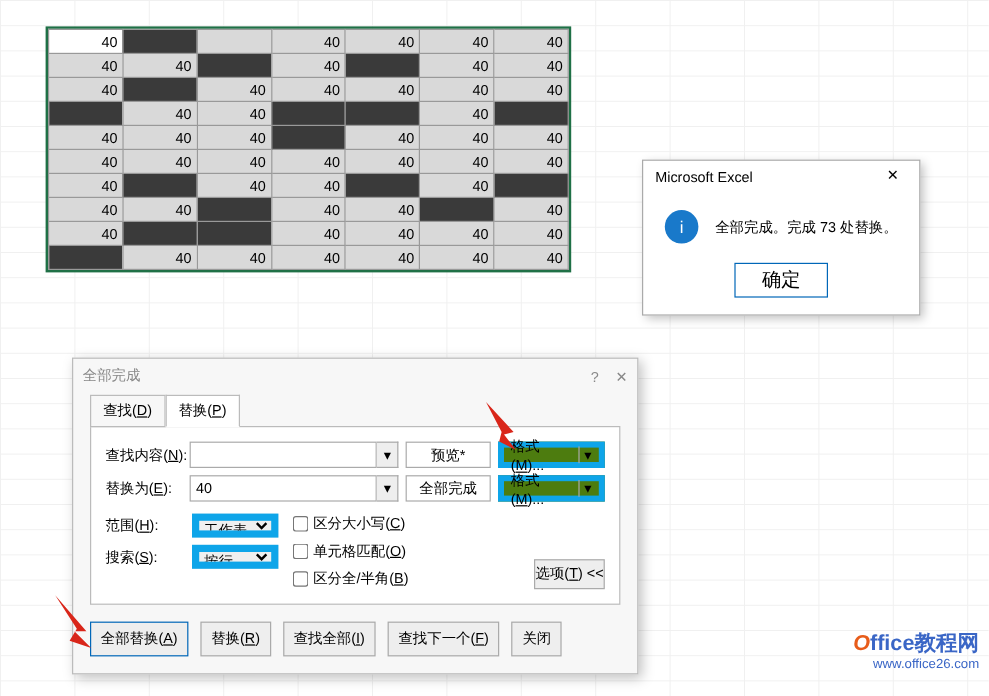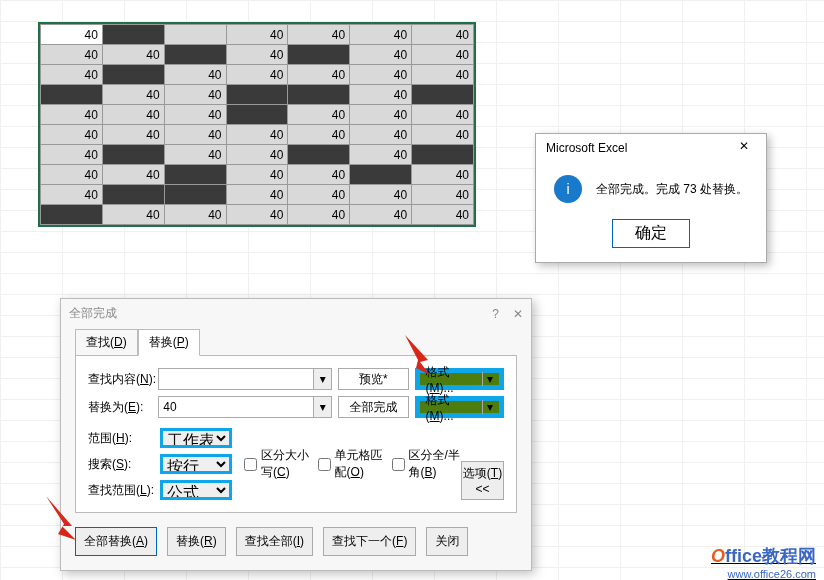--- a/index.html
+++ b/index.html
@@ -41,35 +41,35 @@
 .form-row .txt{flex:1;display:flex;}
 .form-row input[type=text]{width:156px;height:22px;border:1px solid #aaa;padding:0 4px;font-size:12px;}
 .form-row .combo-btn{width:18px;height:22px;border:1px solid #aaa;border-left:none;background:#eee;text-align:center;line-height:20px;cursor:pointer;}
 .form-row .preview-box{width:72px;height:22px;border:1px solid #aaa;margin-left:6px;text-align:center;line-height:20px;font-size:12px;}
 .form-row .fmt-btn{margin-left:6px;height:22px;border:5px solid #0ea5e9;background:#4d7c0f;padding:0 6px;font-size:12px;cursor:pointer;display:flex;align-items:center;}
 .form-row .fmt-btn .dd{border-left:1px solid #aaa;margin-left:6px;padding-left:4px;}
 .opts-row{display:flex;margin-top:10px;justify-content:flex-end;}
 .opts-left{display:flex;flex-direction:column;gap:6px;}
 .opts-left .orow{display:flex;align-items:center;}
 .opts-left .orow label{width:72px;font-size:12px;}
-.opts-left select{width:72px;height:20px;border:3px solid #0ea5e9;font-size:16px;}
-.opts-mid{display:flex;flex-direction:row;gap:6px;margin-left:12px;}
+.opts-left select{width:72px;height:20px;border:6px solid #0ea5e9;font-size:12px;}
+.opts-mid{display:flex;flex-direction:column;gap:6px;margin-left:12px;}
 .opts-mid label{font-size:12px;display:flex;align-items:center;gap:4px;}
 .opts-right{margin-left:auto;align-self:flex-end;}
 .opts-right button{border:1px solid #aaa;background:#eee;padding:3px 0;font-size:12px;cursor:pointer;}
 .dlg-buttons{display:flex;gap:10px;padding:14px;align-items:flex-end;}
 .dlg-buttons button{border:1px solid #aaa;background:#eee;padding:5px 8px;font-size:12px;cursor:pointer;}
 .dlg-buttons button:first-child{border:1px solid #0067b8;}
 
 
 .arrow{position:absolute;color:#d9261a;}
 .arrow svg{display:block;}
 
 
-.watermark{position:absolute;right:8px;bottom:0;text-align:right;text-decoration:underline;}
+.watermark{position:absolute;right:8px;bottom:20px;text-align:right;}
 .watermark .t1{font-size:18px;font-weight:bold;}
 .watermark .t1 .o{color:#e85c1a;font-style:italic;}
 .watermark .t1 .rest{color:#3a66c6;}
 .watermark .t2{font-size:11px;color:#3a66c6;}
 
 u{text-decoration:underline;}
 </style>
 </head>
 <body>
 
@@ -226,24 +226,20 @@
     <div class="opts-row">
       <div class="opts-left">
         <div class="orow">
             <label>范围(<u>H</u>):</label>
             <select><option>工作表</option></select>
           </div>
         <div class="orow">
             <label>搜索(<u>S</u>):</label>
             <select><option>按行</option></select>
           </div>
-        <div class="orow">
-            <label>查找范围(<u>L</u>):</label>
-            <select><option>公式</option></select>
-          </div>
       </div>
       <div class="opts-mid">
         <label>
             <input type="checkbox" style="">
             <span>区分大小写(<u>C</u>)</span>
           </label>
         <label>
             <input type="checkbox" style="">
             <span>单元格匹配(<u>O</u>)</span>
           </label>

